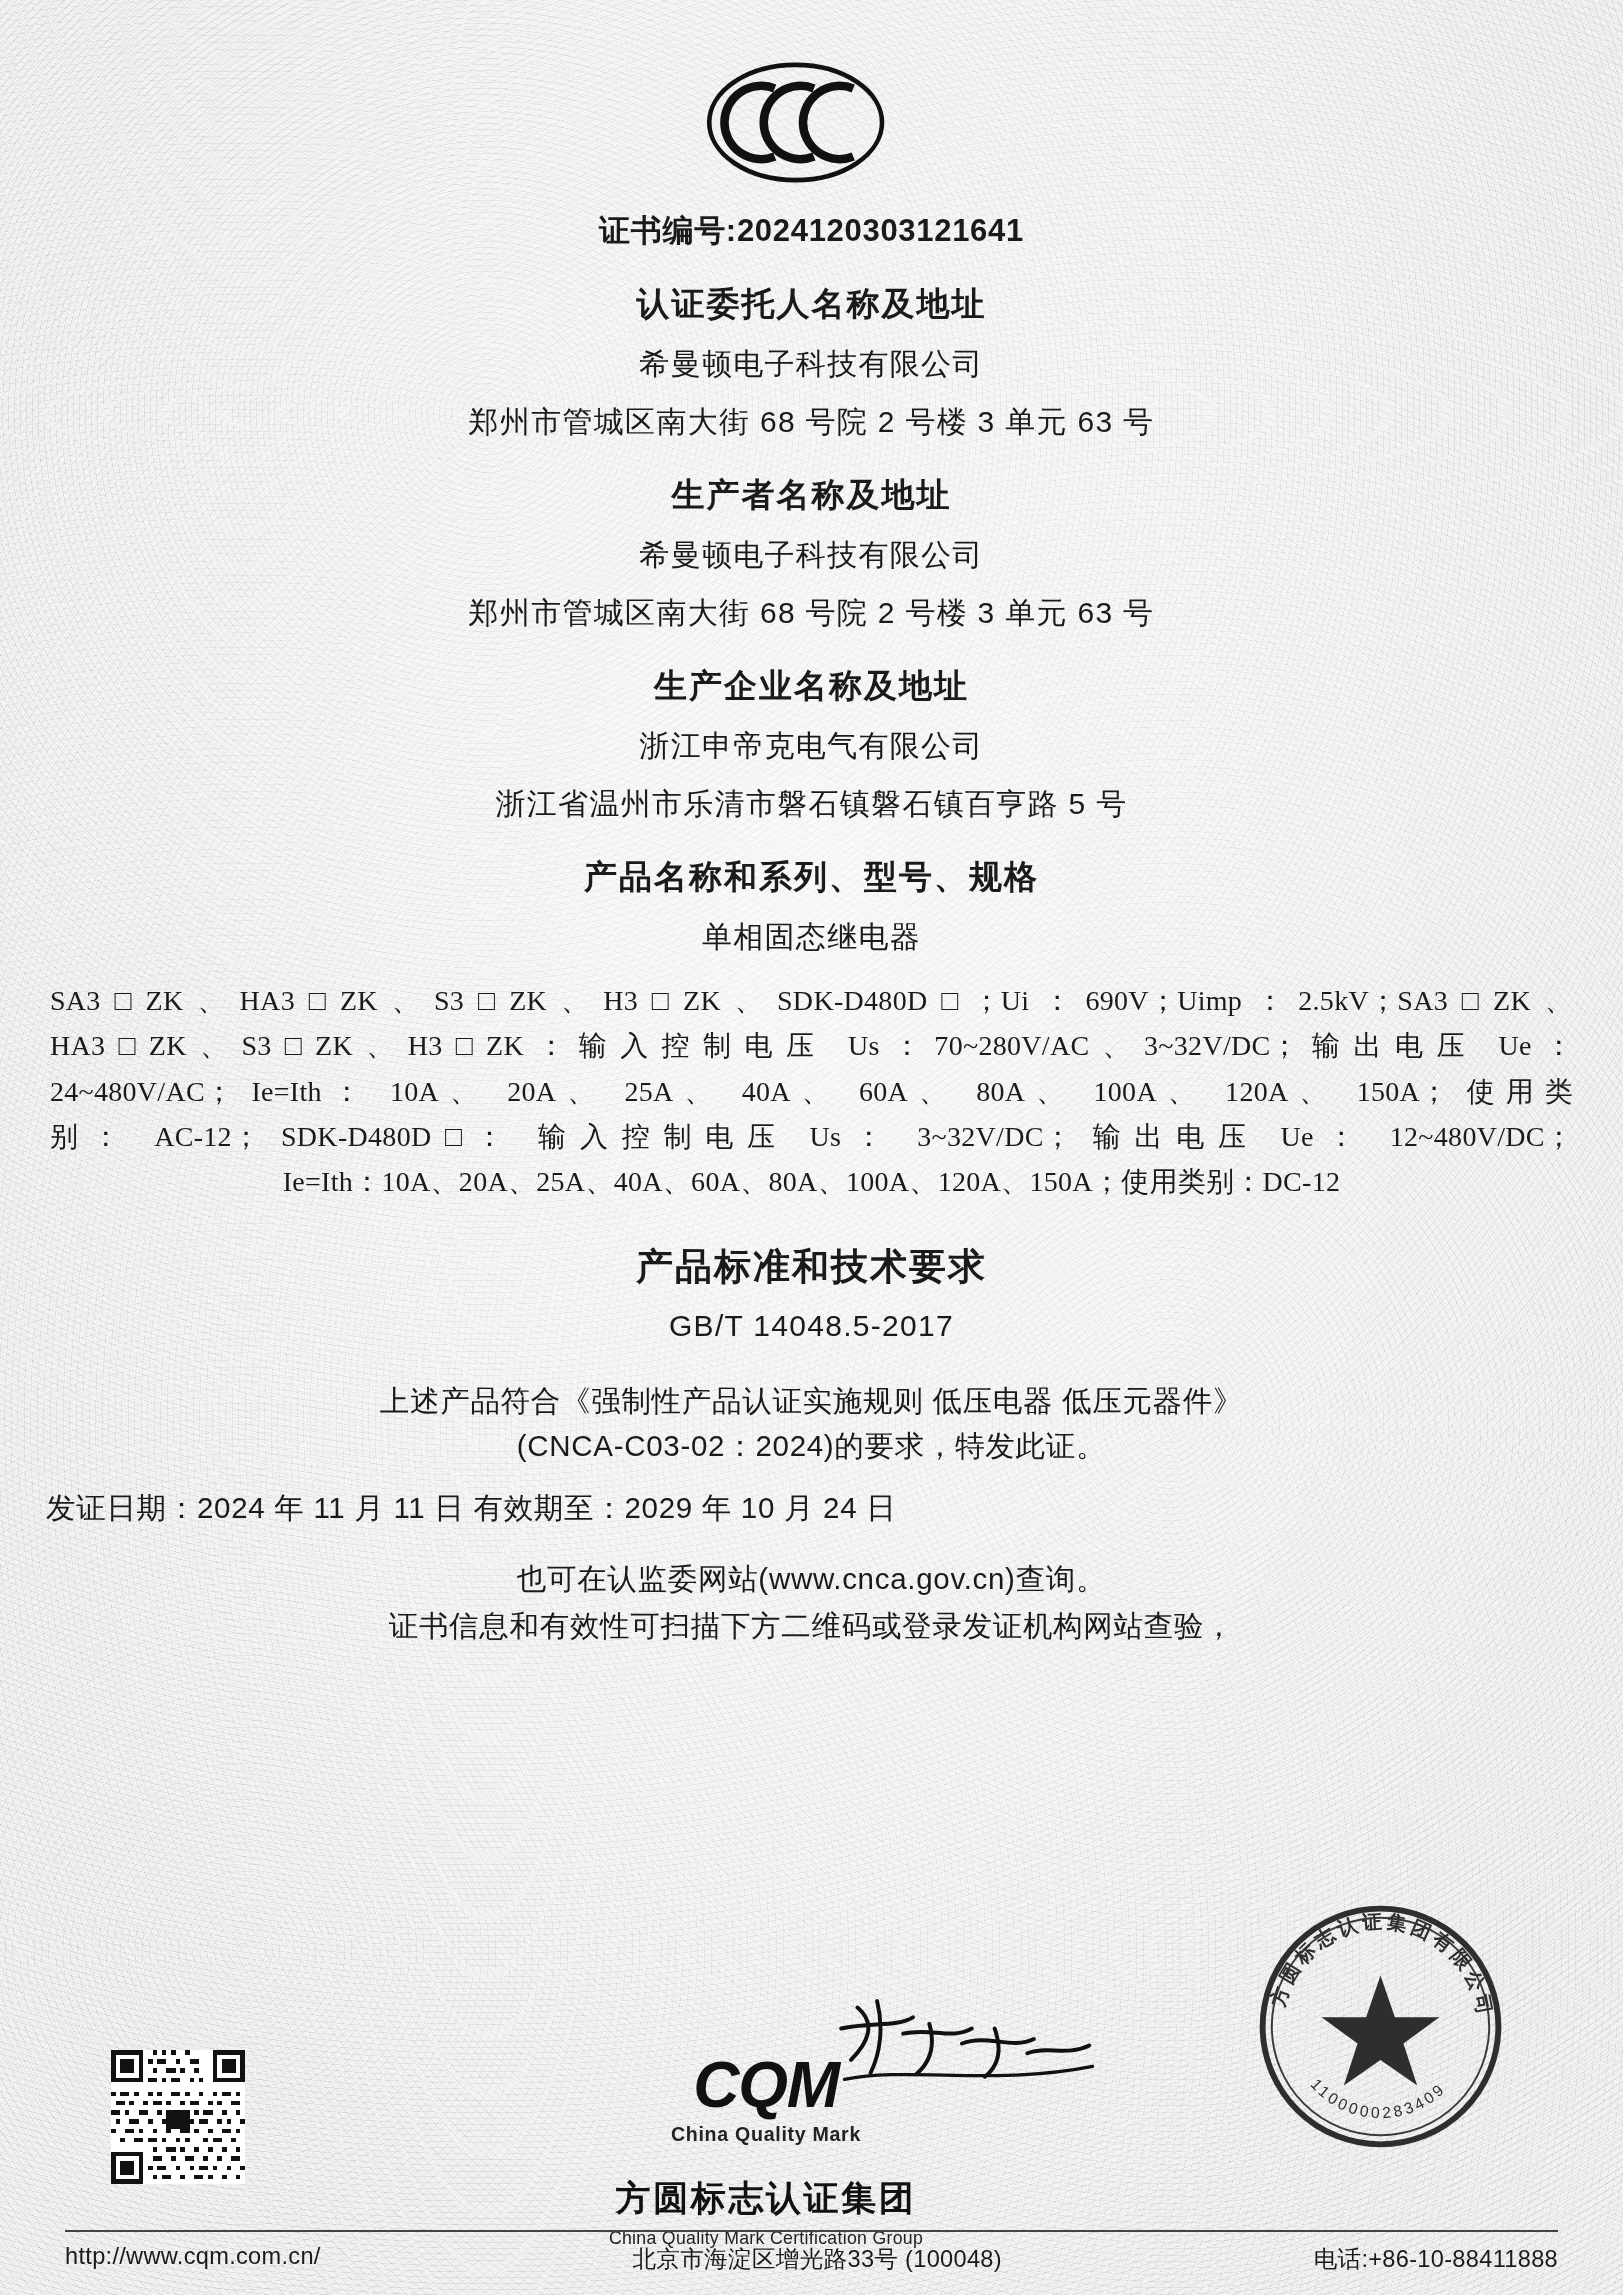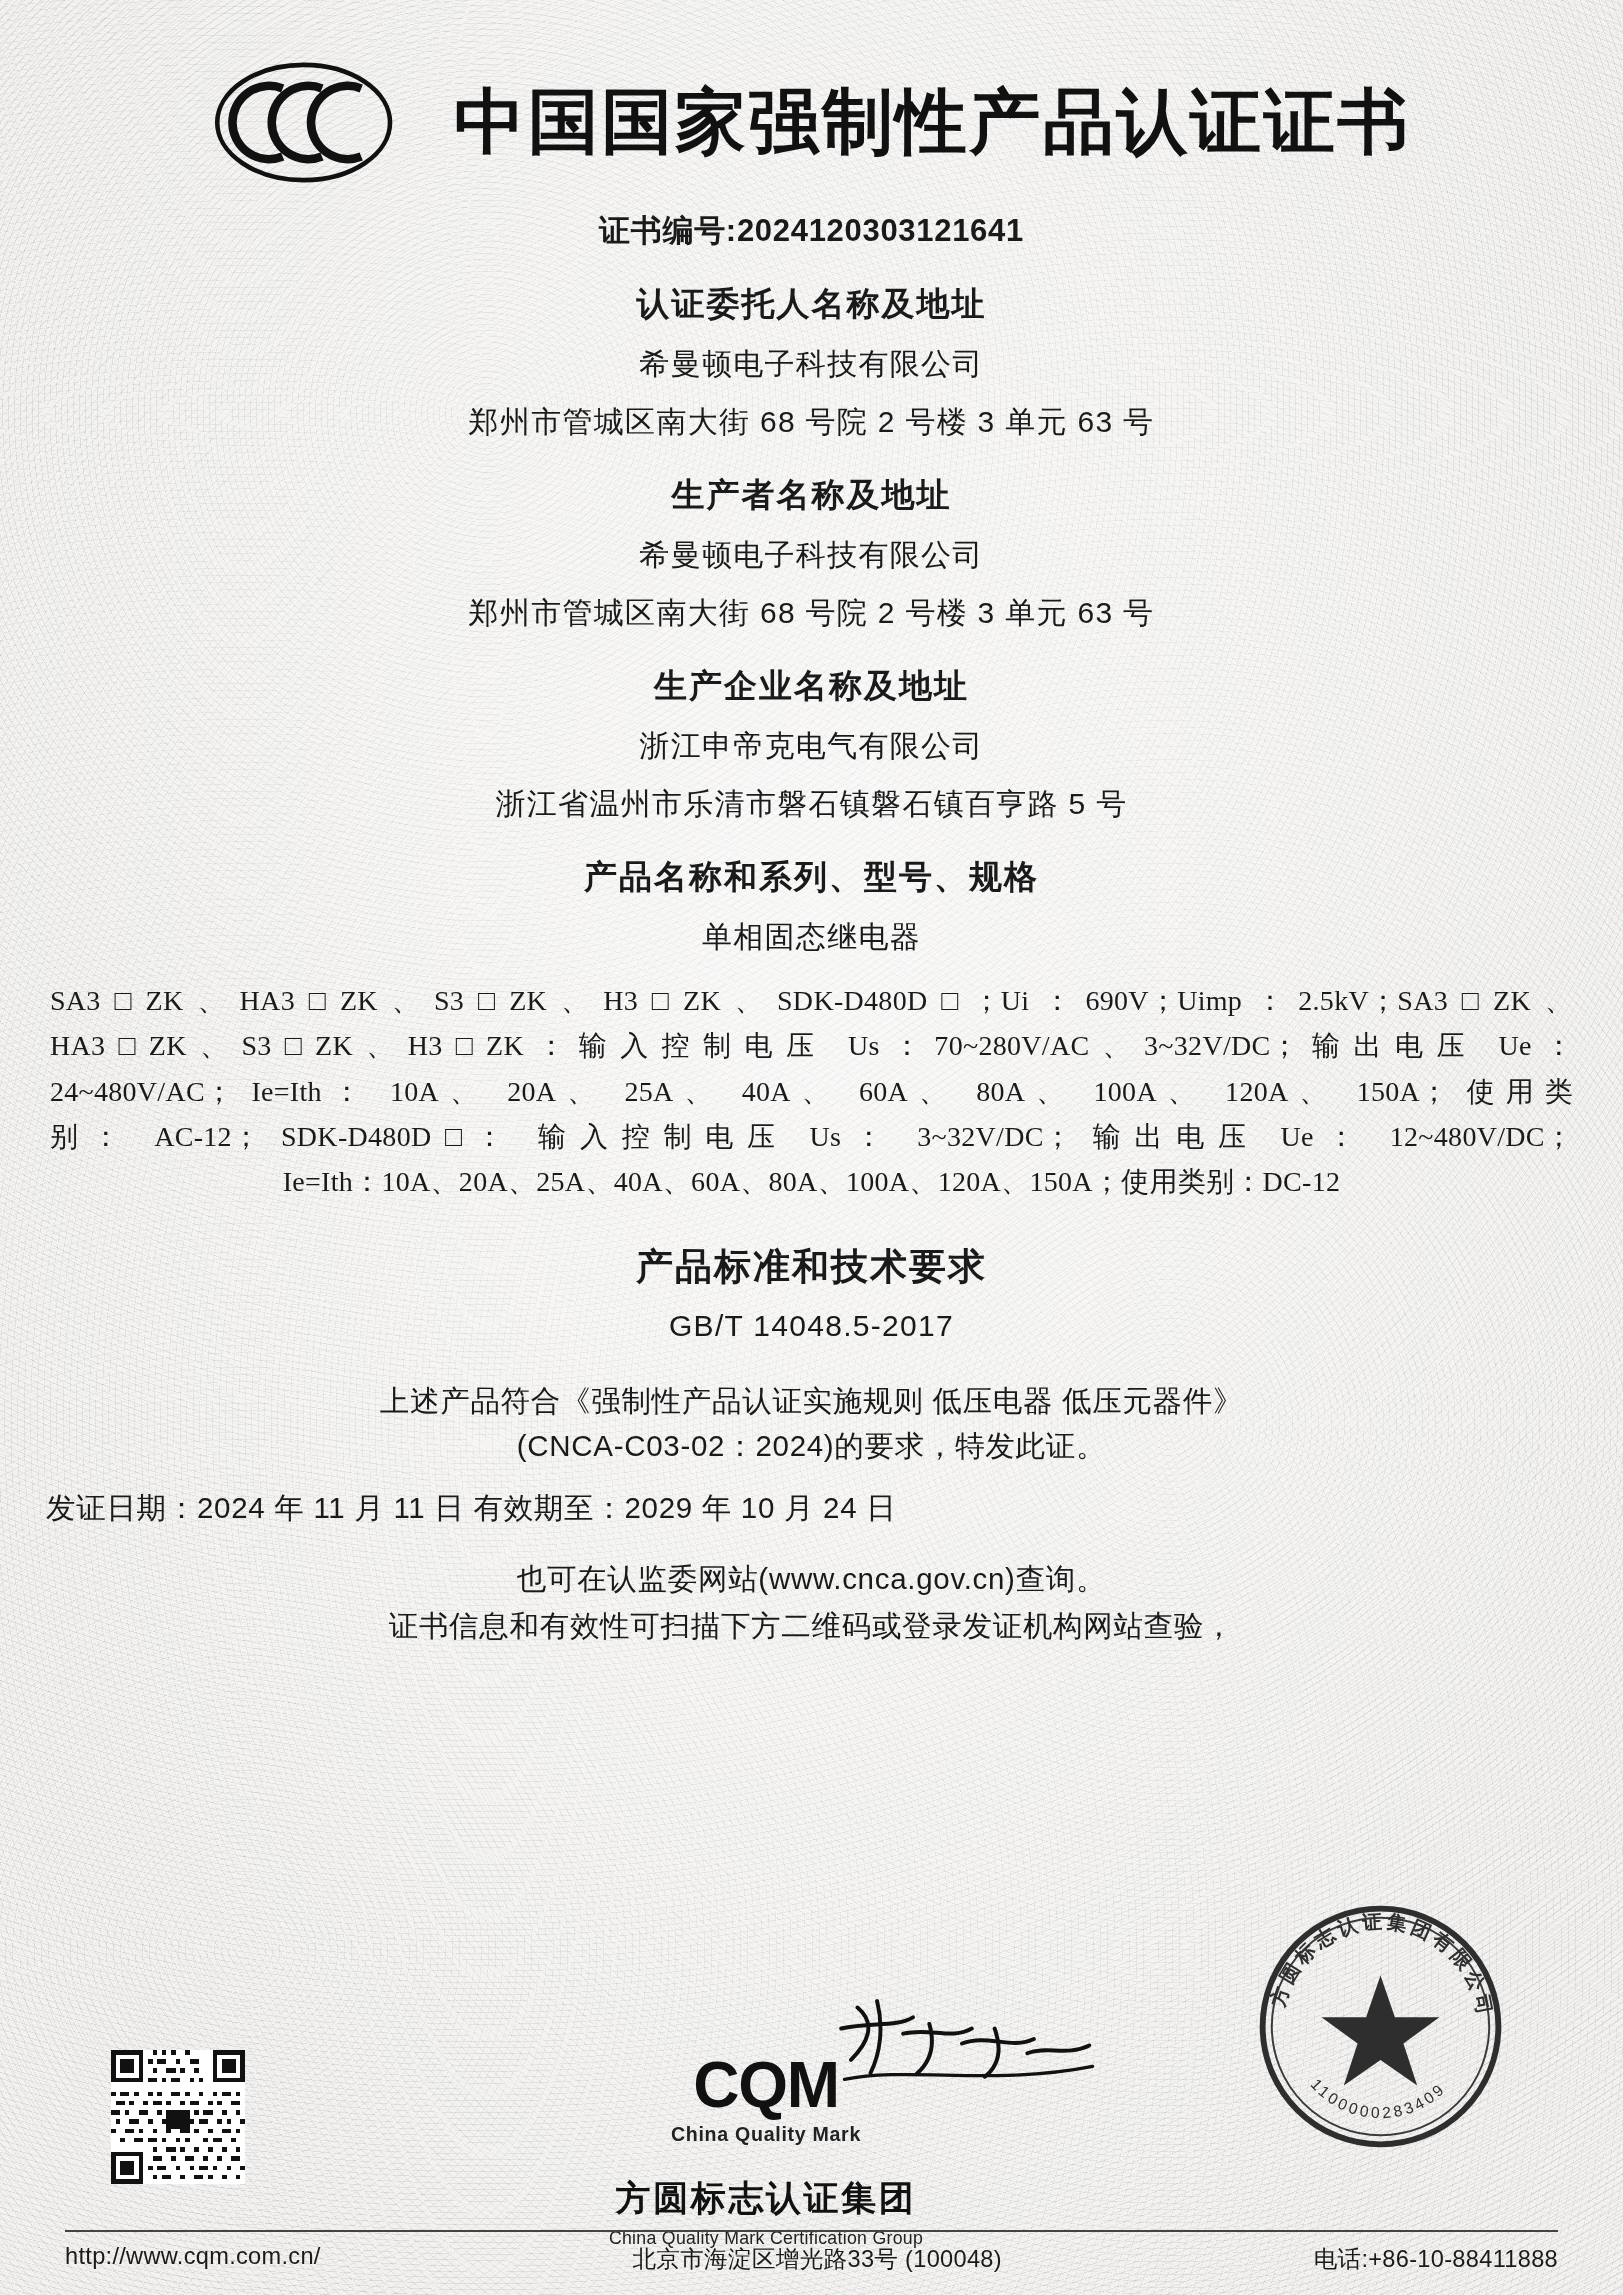--- a/index.html
+++ b/index.html
@@ -162,20 +162,21 @@
     bottom: 46px;
     width: 524px;
     text-align: center;
   }
   .cqm-word {
     font-size: 64px;
     font-weight: bold;
     letter-spacing: -1.3px;
     color: #111;
     line-height: 1;
+    font-style: italic;
   }
   .cqm-sub {
     font-size: 19.6px;
     font-weight: bold;
     letter-spacing: 0.7px;
     margin-top: 5.2px;
     color: #222;
   }
   .cqm-cn {
     font-size: 35px;
@@ -234,21 +235,20 @@
     <span class="ccc-logo">
       <svg viewBox="0 0 330 200" width="216" height="131" aria-hidden="true">
         <g fill="none" stroke="#111" stroke-width="7">
           <ellipse cx="140" cy="100" rx="132" ry="88"></ellipse>
           <path d="M108 48 A56 56 0 1 0 108 152" stroke-width="13"></path>
           <path d="M168 48 A56 56 0 1 0 168 152" stroke-width="13"></path>
           <path d="M228 48 A56 56 0 1 0 228 152" stroke-width="13"></path>
         </g>
       </svg>
     </span>
-    <div class="doc-title">中国国家强制性产品认证证书</div>
   </div>
 
   <div class="cert-no">证书编号:2024120303121641</div>
 
   <div class="section-head">认证委托人名称及地址</div>
   <div class="section-line">希曼顿电子科技有限公司</div>
   <div class="section-line">郑州市管城区南大街 68 号院 2 号楼 3 单元 63 号</div>
 
   <div class="section-head">生产者名称及地址</div>
   <div class="section-line">希曼顿电子科技有限公司</div>

